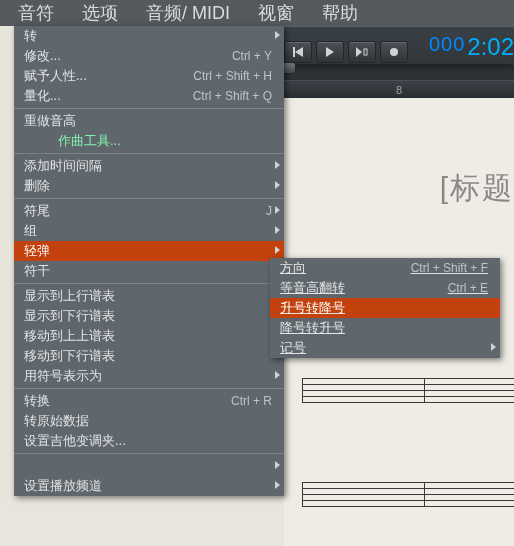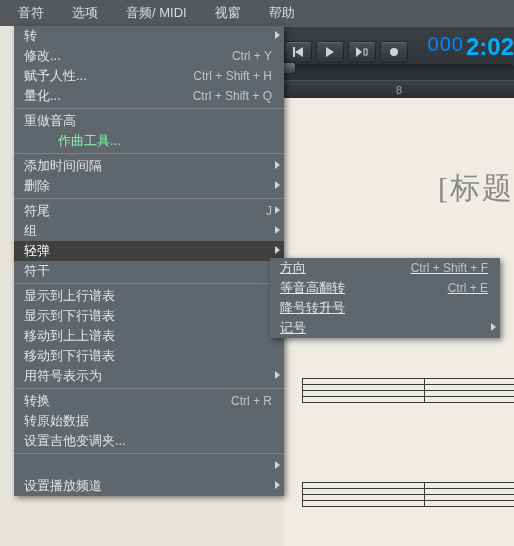--- a/index.html
+++ b/index.html
@@ -1,40 +1,40 @@
 <!DOCTYPE html>
 <html><head>
 <meta charset="utf-8">
 <style>
   * { margin: 0; padding: 0; box-sizing: border-box; font-family: "Microsoft YaHei", "SimSun", sans-serif; }
   body { width: 514px; height: 546px; background: #e8e5dc; overflow: hidden; position: relative; }
 
-  .menubar { height: 26px; background: #55595d; display: flex; align-items: center; padding: 0 4px; font-size: 13px; color: #dadada; }
+  .menubar { height: 26px; background: #55595d; display: flex; align-items: center; padding: 0 4px; font-size: 18px; color: #dadada; }
   .menubar .mitem { padding: 0 14px; cursor: default; }
 
   .toolbar { position: absolute; top: 26px; left: 284px; right: 0; height: 54px; background: linear-gradient(#3a4146,#2b3033); border-top:1px solid #5a6167; }
   .toolbar .transport { position:absolute; left:0; top:14px; display:flex; gap:4px; }
   .tbtn { width:28px; height:22px; background: linear-gradient(#4a5055,#2f3438); border:1px solid #23262a; border-radius:3px; display:flex; align-items:center; justify-content:center; color:#cfd3d6; font-size:10px; box-shadow: inset 0 1px 0 rgba(255,255,255,.15); }
   .tbtn svg { fill:#cfd3d6; }
   .counter { position:absolute; right:0; top:6px; height:34px; display:flex; align-items:flex-start; font-family:"Segoe UI",monospace; }
   .counter .bars { color:#0088ff; font-size:20px; letter-spacing:1px; padding-right:2px;}
-  .counter .time { color:#00b0ff; font-size:24px; font-weight:700;}
+  .counter .time { color:#00b0ff; font-size:24px; font-weight:400;}
   .slider-track { position:absolute; left:0; right:0; bottom:8px; height:8px; background:linear-gradient(#1e2225,#2d3236); border-radius:4px; }
   .slider-thumb { position:absolute; left:-2px; top:-2px; width:14px; height:12px; background:linear-gradient(#6e767c,#43494e); border:1px solid #23262a; border-radius:3px; }
 
   .ruler { position:absolute; top:80px; left:284px; right:0; height:18px; background:linear-gradient(#3b4146,#2a2e32); color:#9ba1a4; font-size:11px; border-top:1px solid #4b5155; display:flex; align-items:center; justify-content:center; }
   .score-area { position:absolute; top:98px; left:284px; right:0; bottom:0; background:#eeece4; }
-  .title-text { position:absolute; top:70px; right:0; font-size:30px; color:#888; font-family:Liberation Serif, serif; letter-spacing:2px; }
+  .title-text { position:absolute; top:70px; right:0; font-size:30px; color:#888; font-family:Liberation Sans, sans-serif; letter-spacing:2px; }
   .staff-line { position:absolute; left:18px; right:0; height:1px; background:#3a3a3a; }
   .bar-line { position:absolute; top:0; width:1px; background:#3a3a3a; }
 
   
   .menu { position:absolute; background:#5f666c; color:#e2e4e6; font-size:13px; box-shadow:2px 2px 6px rgba(0,0,0,.5); }
   .menu .row { display:flex; align-items:center; justify-content:space-between; height:20px; padding:0 12px 0 10px; position:relative; white-space:nowrap; }
-  .menu .row.hl { background:#404040; color:#fff;text-align:center; }
+  .menu .row.hl { background:#c2410c; color:#fff;text-align:center; }
   .menu .row .accel { color:#c0c4c7; font-size:12px; padding-left:20px; }
   .menu .sep { height:1px; background:#7b8187; margin:2px 0; }
   .menu .arrow { position:absolute; right:4px; top:5px; width:0; height:0; border-top:4px solid transparent; border-bottom:4px solid transparent; border-left:5px solid #cfd3d6; }
   .menu .row.disabled { color:#86efac;padding-left:44px; }
   .menu1 { top:26px; left:14px; width:270px; }
   .menu2 { top:258px; left:270px; width:230px;text-decoration:underline; }
 </style>
 </head>
 <body>
 
@@ -195,20 +195,23 @@
 
 <div class="menu menu2" id="menu2">
     <div class="row">
       <span>方向</span>
       <span class="accel">Ctrl + Shift + F</span>
     </div>
     <div class="row">
       <span>等音高翻转</span>
       <span class="accel">Ctrl + E</span>
     </div>
+    <div class="row hl">
+      <span>升号转降号</span>
+    </div>
     <div class="row">
       <span>降号转升号</span>
     </div>
     <div class="row">
       <span>记号</span>
       <span class="arrow"></span>
     </div>
   </div>
 
 </body></html>

